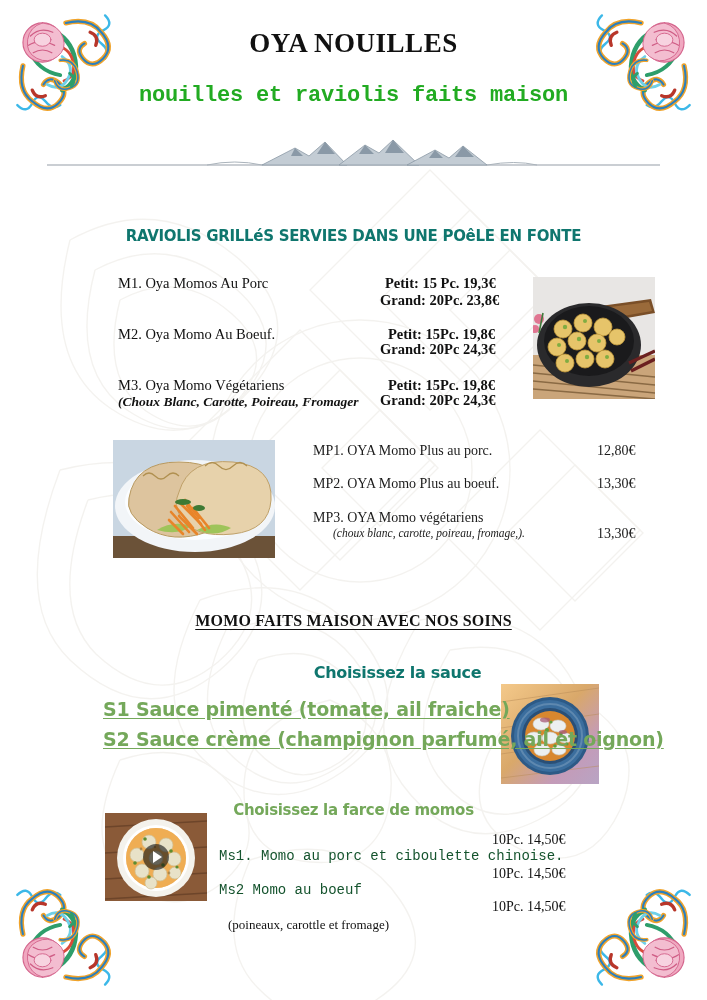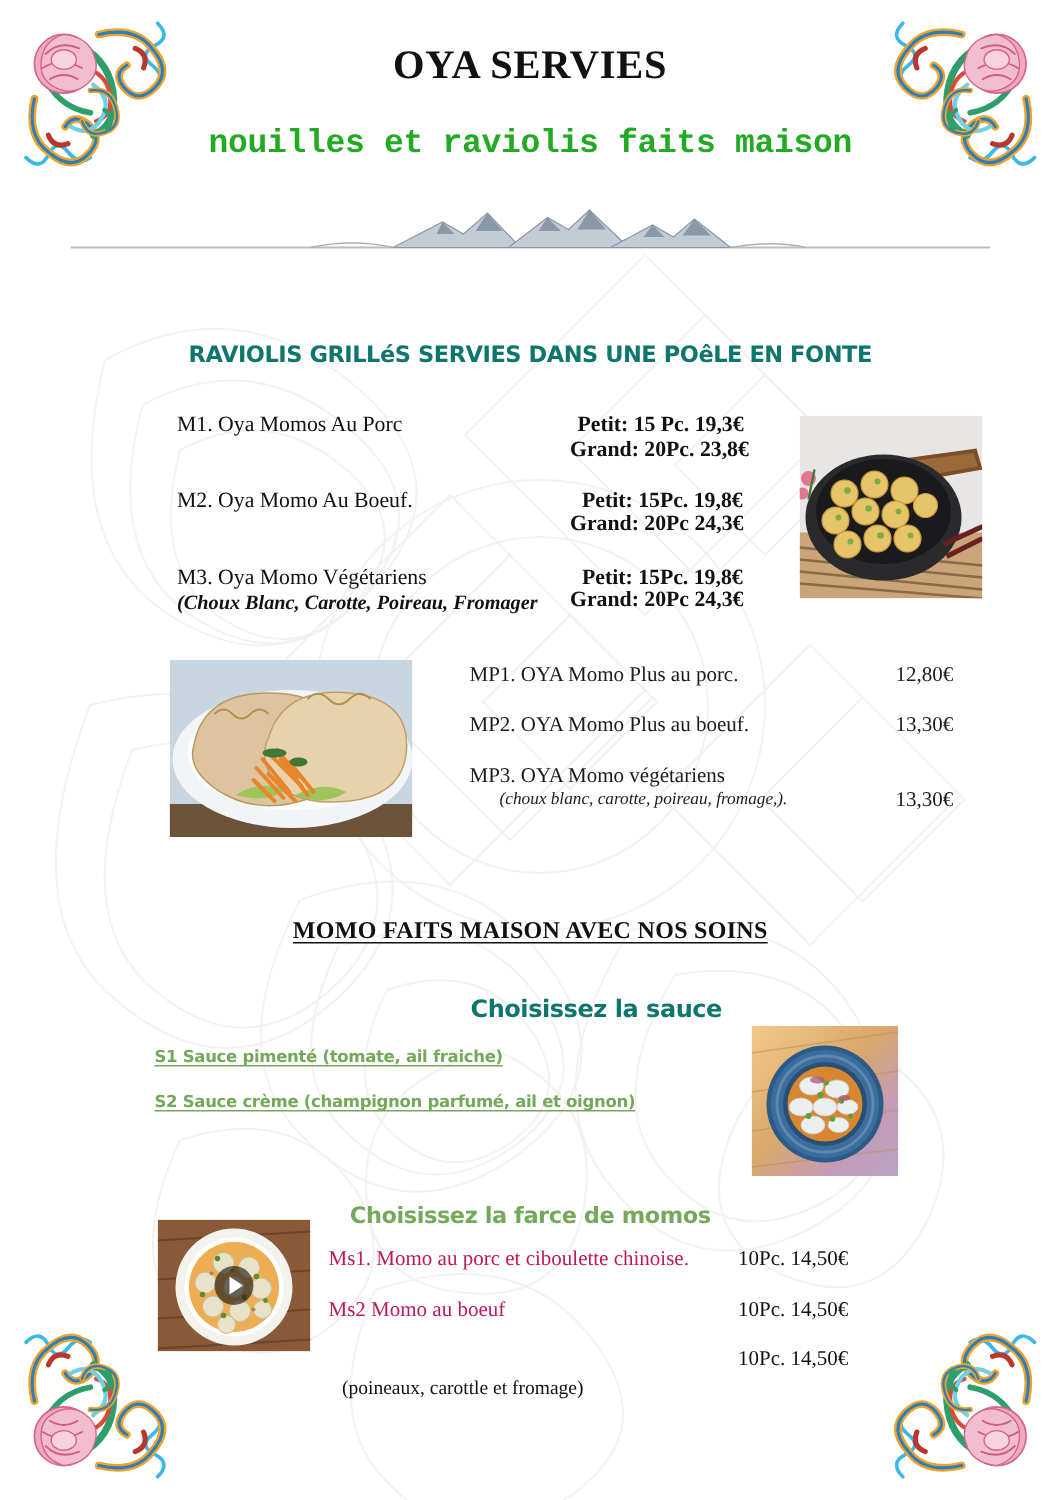--- a/index.html
+++ b/index.html
@@ -150,35 +150,36 @@
     font-size: 14px;
     color: #1b1b1b;
     white-space: nowrap;
   }
 
   
   .sauce {
     position: absolute;
     font-family: "DejaVu Sans", sans-serif;
     font-weight: bold;
-    font-size: 11px;
+    font-size: 19px;
     letter-spacing: -0.2px;
     color: #74a85a;
     text-decoration: underline;
     text-underline-offset: 2px;
     white-space: nowrap;
   }
 
   
   .ms-name {
     position: absolute;
-    font-family: Liberation Serif, serif;
+    font-family: Liberation Mono, monospace;
     font-size: 14px;
-    color: #be185d;
-    white-space: nowrap;
+    color: #14532d;
+    white-space: nowrap;
+    margin-top: 16px;
   }
   .ms-sub {
     position: absolute;
     font-family: "Liberation Serif", serif;
     font-size: 13px;
     color: #111111;
     white-space: nowrap;
   }
   .ms-price {
     position: absolute;
@@ -524,21 +525,21 @@
         <circle cx="36" cy="36" r="1.4"></circle>
           <circle cx="64" cy="60" r="1.4"></circle>
           <circle cx="50" cy="34" r="1.2"></circle>
       </g>
     </svg>
     <div class="play-badge"></div>
   </div>
 
   <div class="content">
 
-    <div class="title">OYA SERVIES</div>
+    <div class="title">OYA NOUILLES</div>
     <div class="subtitle">nouilles et raviolis faits maison</div>
 
     <svg class="divider" viewBox="0 0 613 36">
       <line x1="0" y1="29" x2="613" y2="29" stroke="#b9bec4" stroke-width="1.3"></line>
       <g fill="#c3ccd4" stroke="#8b99a6" stroke-width="0.8">
         <path d="M215 29 L248 12 L262 20 L278 6 L300 29 Z"></path>
         <path d="M292 29 L318 9 L332 17 L346 4 L372 29 Z"></path>
         <path d="M360 29 L388 14 L402 22 L416 10 L440 29 Z"></path>
       </g>
       <g fill="#7d8d9c" opacity="0.8">

